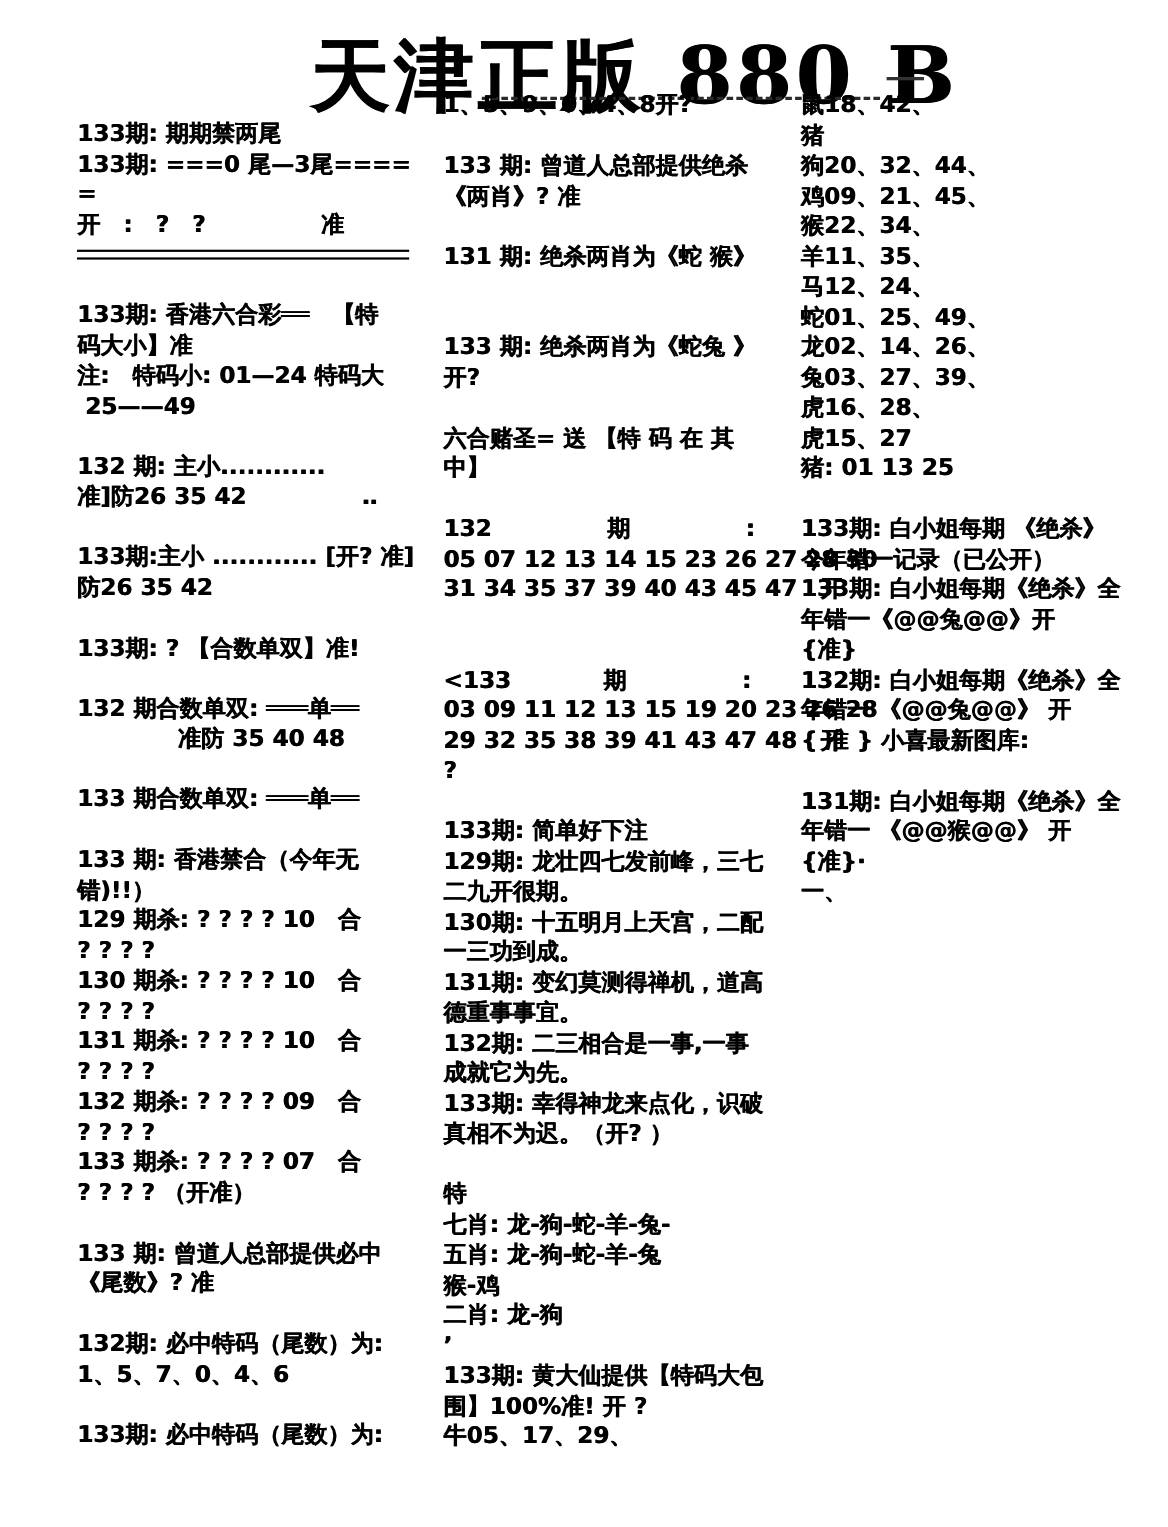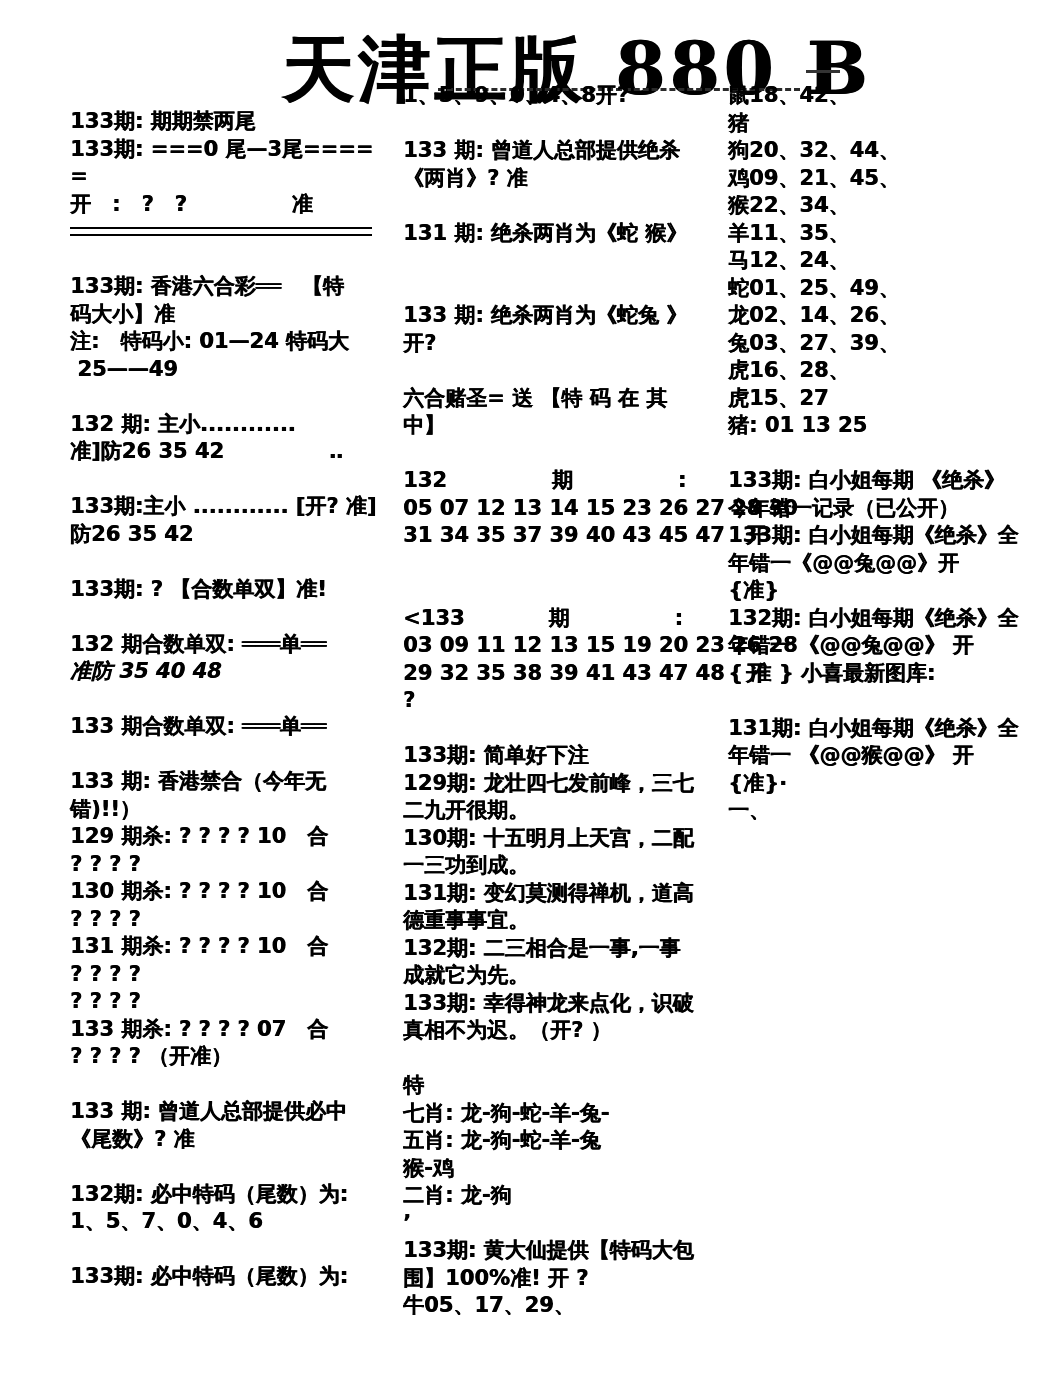--- a/index.html
+++ b/index.html
@@ -30,21 +30,21 @@
   .col-left{left:70px;top:108px;width:335px;}
   .col-middle{left:403px;top:82px;width:328px;}
   .col-right{left:728px;top:82px;width:330px;}
   .line{
     white-space:pre;
     height:27.5px;line-height:27.5px;
     font-size:21px;font-weight:bold;
     text-shadow:0.6px 0 0 #000;
     overflow:visible;
   }
-  .center{font-style:italic;}
+  .center{text-align:center;}
   .dblline{position:relative;}
   .dblline::after{
     content:"";position:absolute;left:0;top:9px;width:90%;height:5px;
     border-top:2.5px solid #000;border-bottom:2.5px solid #000;
   }
 </style>
 </head>
 <body>
 
 <div class="sheet">
@@ -77,20 +77,21 @@
       <div class="line">133 期合数单双: ═══单══</div>
       <div class="line gap"></div>
       <div class="line">133 期: 香港禁合（今年无</div>
       <div class="line">错)!!）</div>
       <div class="line">129 期杀: ? ? ? ? 10　合</div>
       <div class="line">? ? ? ?</div>
       <div class="line">130 期杀: ? ? ? ? 10　合</div>
       <div class="line">? ? ? ?</div>
       <div class="line">131 期杀: ? ? ? ? 10　合</div>
       <div class="line">? ? ? ?</div>
+      <div class="line">132 期杀: ? ? ? ? 09　合</div>
       <div class="line">? ? ? ?</div>
       <div class="line">133 期杀: ? ? ? ? 07　合</div>
       <div class="line">? ? ? ? （开准）</div>
       <div class="line gap"></div>
       <div class="line">133 期: 曾道人总部提供必中</div>
       <div class="line">《尾数》? 准</div>
       <div class="line gap"></div>
       <div class="line">132期: 必中特码（尾数）为:</div>
       <div class="line">1、5、7、0、4、6</div>
       <div class="line gap"></div>

